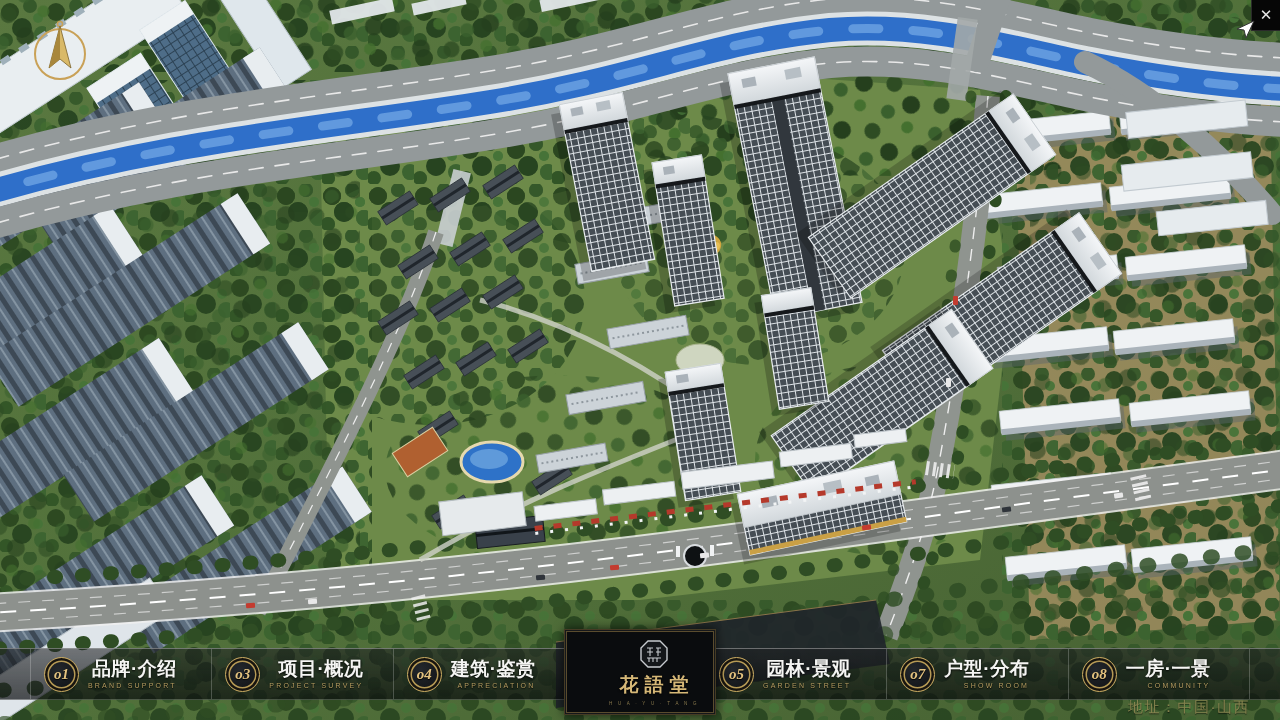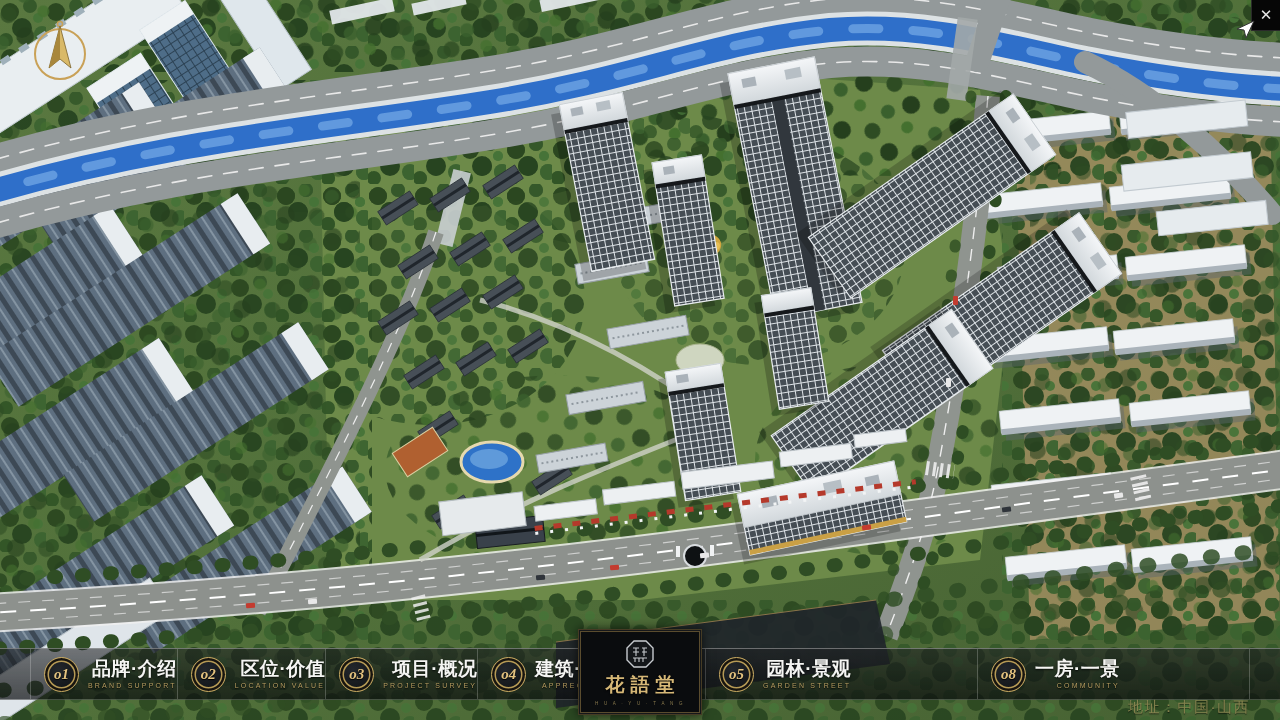--- a/index.html
+++ b/index.html
@@ -35,21 +35,21 @@
   .m-title{font-size:19px;font-weight:700;color:#f5f5f3;letter-spacing:.5px;
            text-shadow:0 1px 2px rgba(0,0,0,.8);white-space:nowrap;}
   .m-sub{margin-top:4px;font-size:7px;color:#b49b5f;letter-spacing:2.2px;white-space:nowrap;
          text-shadow:0 1px 1px rgba(0,0,0,.8);}
 
   
   #logoPanel{position:absolute;left:50%;bottom:-16px;transform:translateX(-50%);
              width:122px;height:84px;background:#0a0c0e;z-index:3;cursor:pointer;
              border:1px solid #45false;border:1px solid #453b24;
              box-shadow:inset 0 0 0 1px #15171a, inset 0 0 0 2px #5a4c2e, 0 0 10px rgba(0,0,0,.7);
-             display:flex;flex-direction:column;align-items:center;justify-content:center;}
+             display:flex;flex-direction:column;align-items:center;justify-content:center;padding-left:28px;}
   #sealIcon{width:30px;height:30px;margin-bottom:3px;}
   #logoTitle{font-family:"Liberation Serif",serif;font-weight:700;font-size:19px;
              color:#d6b877;letter-spacing:6px;padding-left:6px;text-shadow:0 1px 2px #000;}
   #logoCaption{font-size:6px;color:#8a7a4d;letter-spacing:3px;transform:scale(.75);
                margin-top:2px;white-space:nowrap;}
 
   #address{position:absolute;right:30px;bottom:3px;font-size:15px;color:#85834e;
            letter-spacing:1.5px;text-shadow:0 1px 1px rgba(0,0,0,.6);}
 </style>
 </head>
@@ -527,29 +527,20 @@
       <div class="badge">
             <span class="num">o1</span>
           </div>
       <div class="labels">
             <div class="m-title">品牌·介绍</div>
       <div class="m-sub">BRAND SUPPORT</div>
           </div>
     </div>
     <div class="menu-item">
       <div class="badge">
-            <span class="num">o2</span>
-          </div>
-      <div class="labels">
-            <div class="m-title">区位·价值</div>
-      <div class="m-sub">LOCATION VALUE</div>
-          </div>
-    </div>
-    <div class="menu-item">
-      <div class="badge">
             <span class="num">o3</span>
           </div>
       <div class="labels">
             <div class="m-title">项目·概况</div>
       <div class="m-sub">PROJECT SURVEY</div>
           </div>
     </div>
     <div class="menu-item">
       <div class="badge">
             <span class="num">o4</span>
@@ -561,20 +552,29 @@
     </div>
   </div>
   <div class="nav-group" id="groupR">
     <div class="menu-item">
       <div class="badge">
             <span class="num">o5</span>
           </div>
       <div class="labels">
             <div class="m-title">园林·景观</div>
       <div class="m-sub">GARDEN STREET</div>
+          </div>
+    </div>
+    <div class="menu-item">
+      <div class="badge">
+            <span class="num">o7</span>
+          </div>
+      <div class="labels">
+            <div class="m-title">户型·分布</div>
+      <div class="m-sub">SHOW ROOM</div>
           </div>
     </div>
     <div class="menu-item">
       <div class="badge">
             <span class="num">o8</span>
           </div>
       <div class="labels">
             <div class="m-title">一房·一景</div>
       <div class="m-sub">COMMUNITY</div>
           </div>

